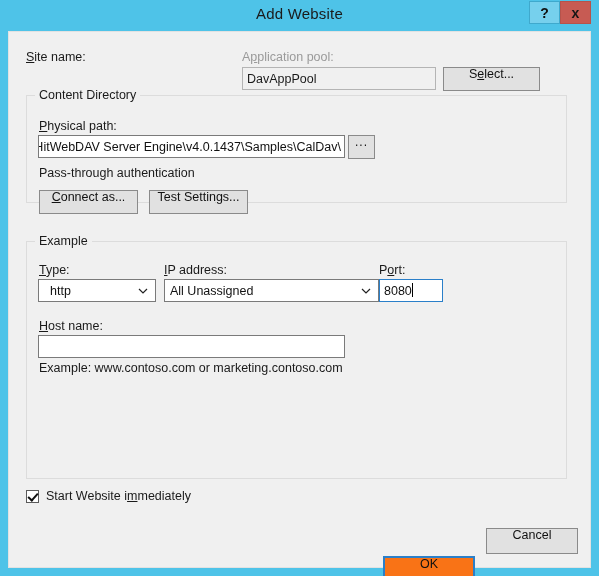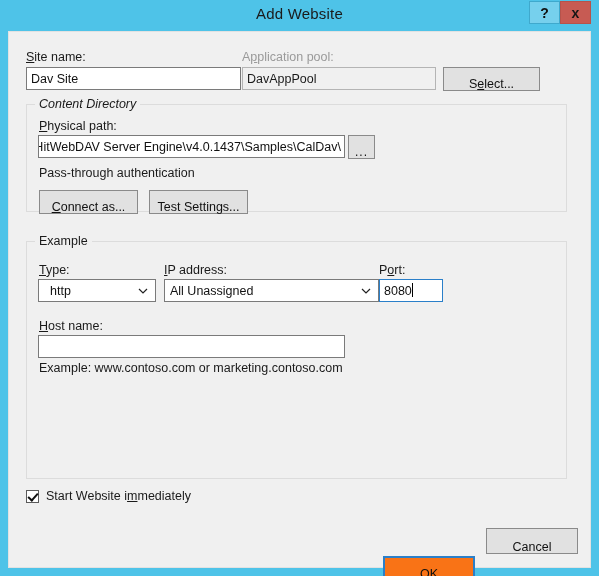--- a/index.html
+++ b/index.html
@@ -97,21 +97,21 @@
     vertical-align: -2px;
     margin-left: 0px;
   }
 
   .button {
     position: absolute;
     background: #e1e1e1;
     border: 1px solid #8a8a8a;
     font-size: 12.5px;
     color: #111;
-    display: flex; align-items: flex-end; justify-content: center;
+    display: flex; align-items: flex-start; justify-content: center;
     cursor: default;
     line-height: 1;
   }
   .button.default {
     border: 2px solid #2a7fc9;
     background: #f97316;
     margin-top: 28px;
   }
 
   .groupbox {
@@ -186,32 +186,31 @@
       <div class="caption-btn" id="help-btn">?</div>
       <div class="caption-btn" id="close-btn">x</div>
     </div>
   </div>
 
   <div id="client">
 
     <div class="lbl" style="left:17px; top:18px;">
       <u>S</u><span>ite name:</span>
     </div>
-    <div class="textbox" style="left:17px; top:35px; width:215px; height:23px;">Dav Site</div>
 
     <div class="lbl disabled" style="left:233px; top:18px;">
       <span>A</span><u>p</u><span>plication pool:</span>
     </div>
     <div class="textbox disabled" style="left:233px; top:35px; width:194px; height:23px;">DavAppPool</div>
 
     <div class="button" style="left:434px; top:35px; width:97px; height:24px;">
       <span>S<u>e</u>lect...</span>
     </div>
 
-    <div class="groupbox" style="left:17px; top:72px; width:541px; height:108px;font-style:italic;">
+    <div class="groupbox" style="left:17px; top:63px; width:541px; height:108px;">
       <div class="group-title">Content Directory</div>
     </div>
 
     <div class="lbl" style="left:30px; top:87px;">
       <u>P</u><span>hysical path:</span>
     </div>
     <div class="textbox" style="left:29px; top:103px; width:307px; height:23px; direction:rtl; text-align:left;">\IT HitWebDAV Server Engine\v4.0.1437\Samples\CalDav</div>
     <div class="button" style="left:339px; top:103px; width:27px; height:24px;">
       <span class="dots">...</span>
     </div>

